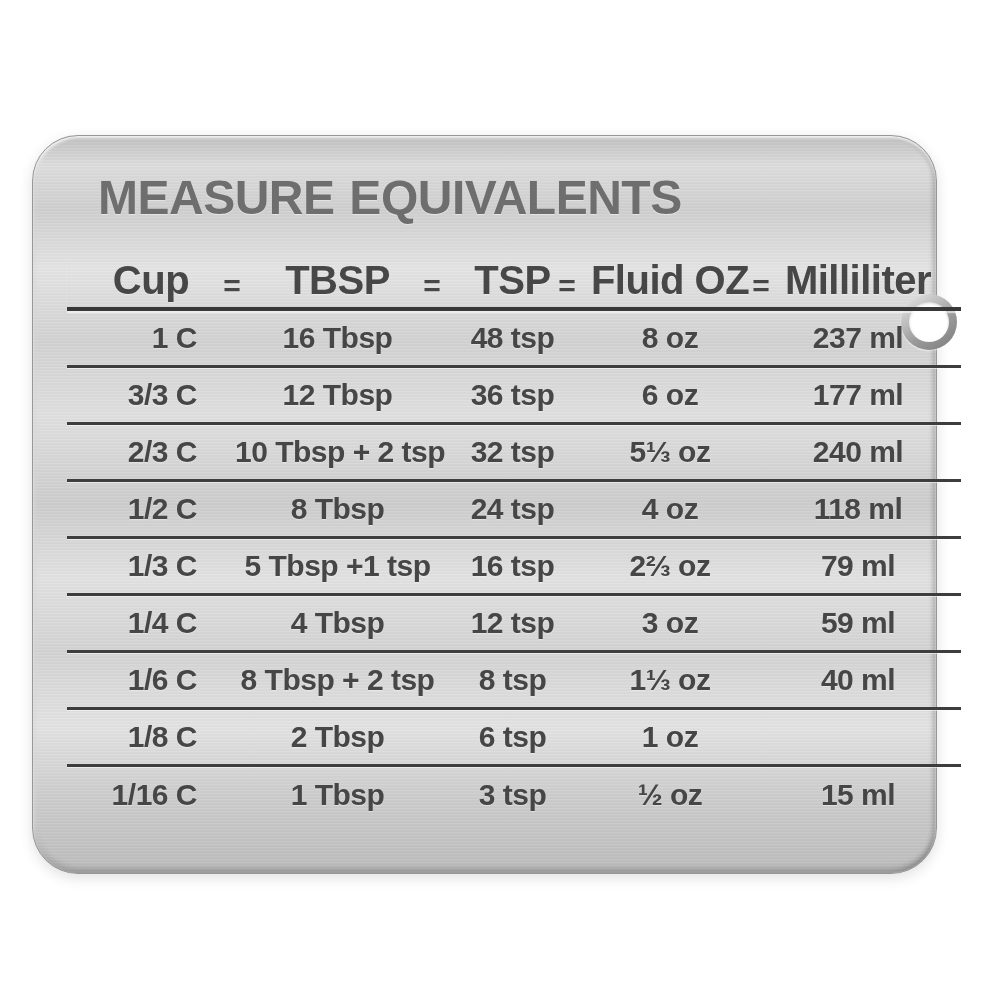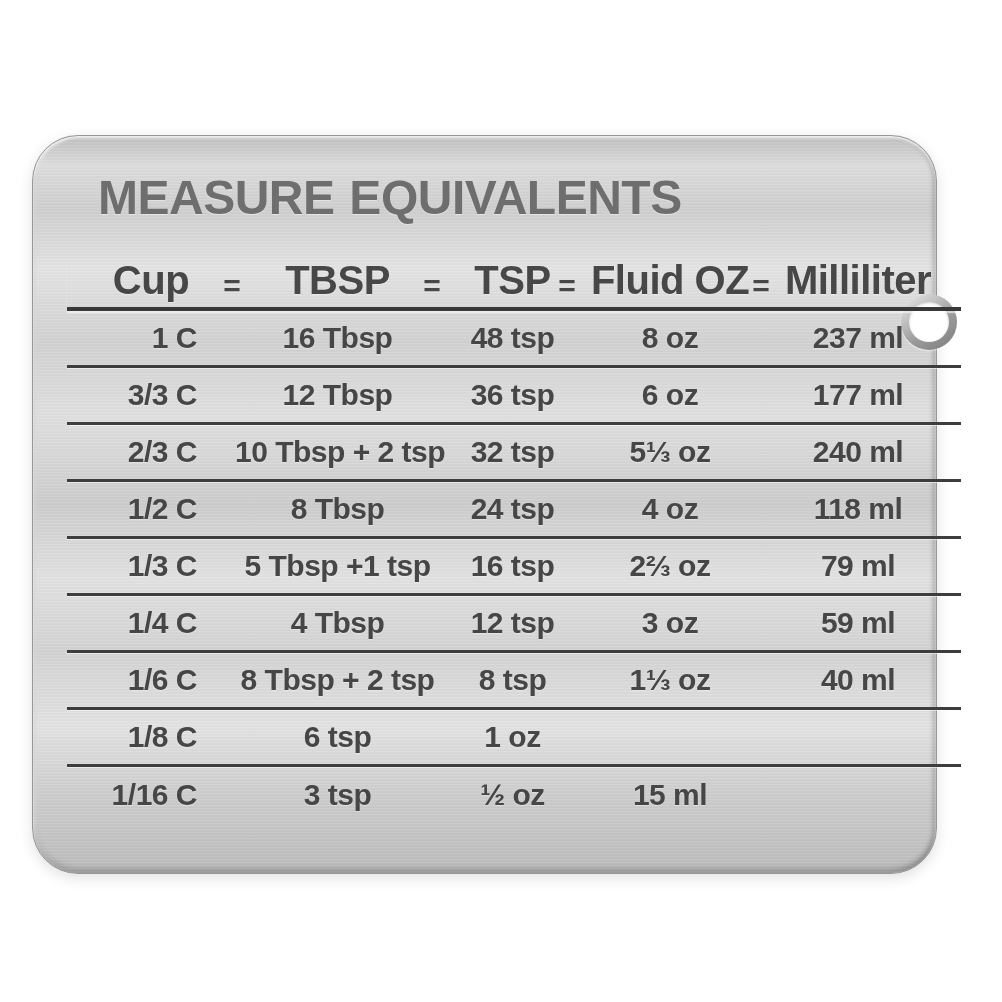--- a/index.html
+++ b/index.html
@@ -219,26 +219,28 @@
       <div class="row">
         <span class="cell c1">1/6 C</span>
         <span class="cell">8 Tbsp + 2 tsp</span>
         <span class="cell">8 tsp</span>
         <span class="cell">1⅓ oz</span>
         <span class="cell">40 ml</span>
       </div>
 
       <div class="row">
         <span class="cell c1">1/8 C</span>
+        <span class="cell">2 Tbsp</span>
         <span class="cell">6 tsp</span>
         <span class="cell">1 oz</span>
       </div>
 
       <div class="row last">
         <span class="cell c1">1/16 C</span>
+        <span class="cell">1 Tbsp</span>
         <span class="cell">3 tsp</span>
         <span class="cell">½ oz</span>
         <span class="cell">15 ml</span>
       </div>
 
     </div>
   </div>
 </div>
 
 </body></html>

